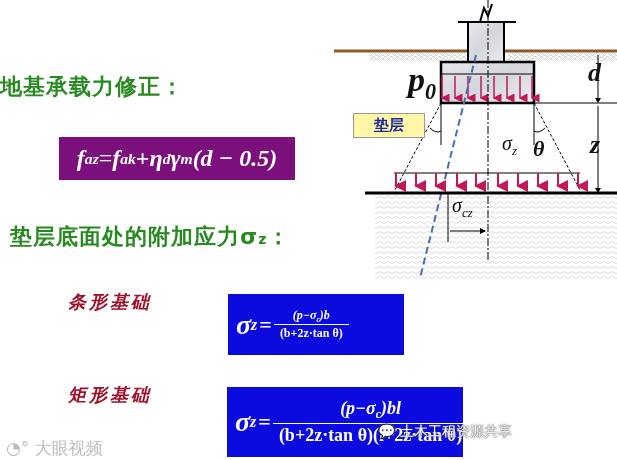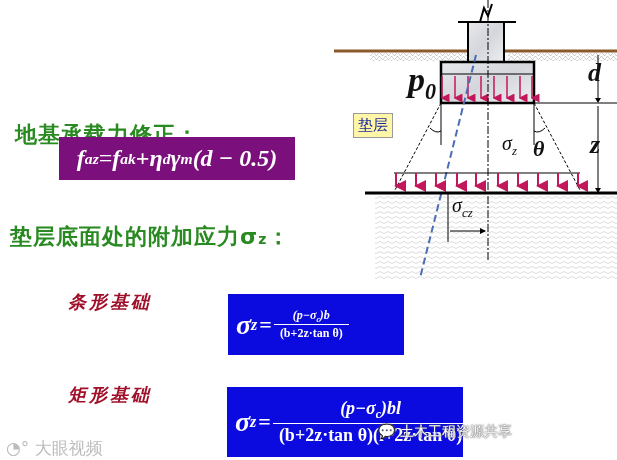--- a/index.html
+++ b/index.html
@@ -7,29 +7,29 @@
   .abs{position:absolute;}
   .green-h{color:#2a8a22;font-weight:bold;font-size:22px;letter-spacing:1px;white-space:nowrap;}
   .box-purple{background:#7b0f7b;color:#fff;font-family:"Liberation Serif",serif;font-style:italic;font-weight:bold;font-size:24px;display:flex;align-items:center;justify-content:center;white-space:nowrap;}
   .box-blue{background:#0b0be0;color:#fff;font-family:"Liberation Serif",serif;font-weight:bold;display:flex;align-items:center;white-space:nowrap;}
   .red-label{color:#a0102a;font-weight:bold;font-size:18px;letter-spacing:3px;font-family:"DejaVu Serif",serif;font-style:italic;}
   .frac{display:inline-flex;flex-direction:column;align-items:center;}
   .frac .num{padding:0 6px 1px;}
   .frac .den{border-top:1.5px solid #fff;padding:1px 6px 0;}
   .sig{font-style:italic;}
   .sub{font-size:0.65em;vertical-align:-0.35em;font-style:italic;}
-  .pad-label{background:#fff6a8;border:1px solid #999;color:#1a2a9c;font-weight:normal;font-size:15px;padding:2px 4px;}
+  .pad-label{background:#fff6a8;border:1px solid #999;color:#1a2a9c;font-weight:bold;font-size:15px;padding:2px 20px;}
   .dg-lbl{font-family:"Liberation Serif",serif;font-style:italic;font-weight:bold;color:#111;}
   .wm{color:#bdbdbd;font-size:17px;}
   .wm2{color:#fff;font-size:14px;text-shadow:0 0 2px #666,0 0 1px #333;}
 </style>
 </head>
 <body>
 
-<div class="abs green-h" style="left:15px;top:72px;margin-top:48px;">地基承载力修正：</div>
+<div class="abs green-h" style="left:0;top:72px;">地基承载力修正：</div>
 
 <div class="abs box-purple" style="left:59px;top:137px;width:236px;height:43px;">
   <span>f</span>
     <span class="sub">az</span>
     <span style="font-style:normal;font-weight:normal"> = </span>
     <span>f</span>
     <span class="sub">ak</span>
     <span style="font-style:normal"> + </span>
     <span>η</span>
     <span class="sub">d</span>

